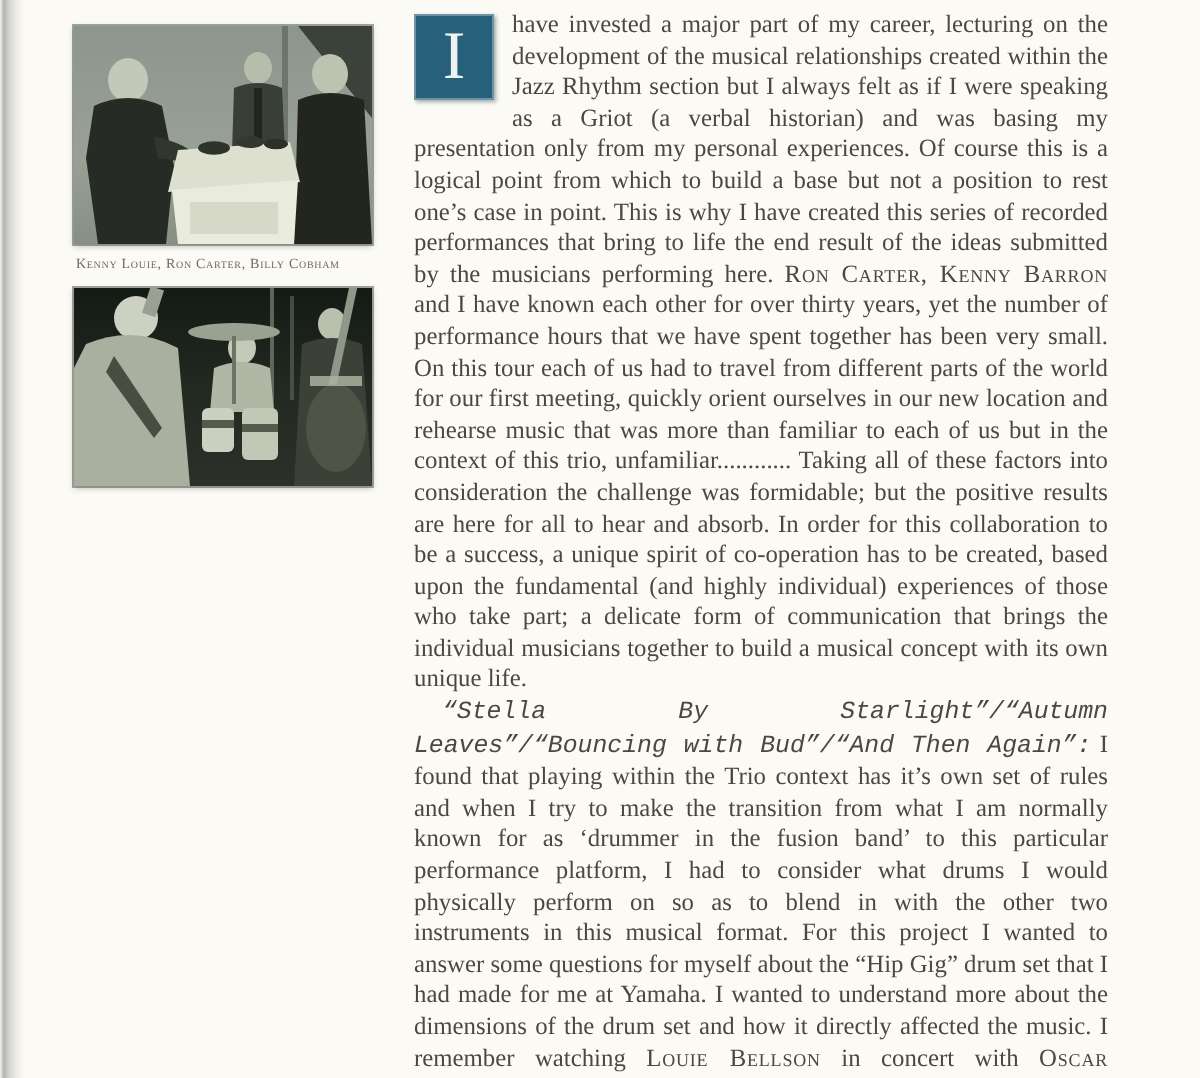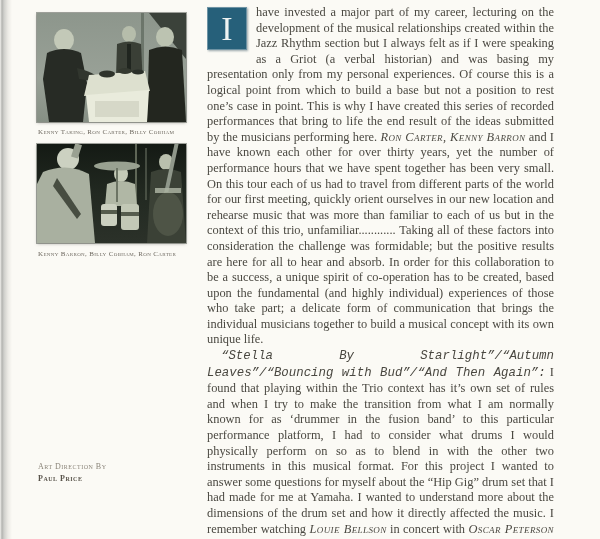--- a/index.html
+++ b/index.html
@@ -81,21 +81,21 @@
     margin: 2px 9px 2px 0;
     background: #26607a;
     box-shadow: 0 0 0 1px #6e93a4 inset, 1px 1px 2px rgba(40,70,85,.45);
     color: #eef3f2;
     font-size: 34px;
     line-height: 43px;
     text-align: center;
     text-indent: 0;
   }
 
-  .sc { font-variant: small-caps; letter-spacing: .4px; font-style: italic; }
+  .sc { font-variant: small-caps; letter-spacing: .4px; }
   .ital { font-style: italic; font-family: Liberation Mono, monospace; }
 </style>
 </head>
 <body>
 
 <div class="page">
 
   <div class="scan-edge"></div>
 
   <div class="photo photo-1">
@@ -123,21 +123,21 @@
       <path d="M112,37 Q128,30 145,37 L149,109 110,109 Z" fill="#23261f"></path>
 
       <polygon points="52,62 108,58 113,78 47,83" fill="#dde0cf"></polygon>
       <polygon points="49,82 112,77 110,109 52,109" fill="#e9ebdc"></polygon>
       <ellipse cx="70" cy="61" rx="8" ry="3.4" fill="#2e332b"></ellipse>
       <ellipse cx="88" cy="58" rx="7" ry="3" fill="#343930"></ellipse>
       <ellipse cx="101" cy="59" rx="6" ry="2.6" fill="#2b302a"></ellipse>
       <rect x="58" y="88" width="44" height="16" fill="#c9ccba" opacity=".6"></rect>
     </svg>
   </div>
-  <div class="caption caption-1">Kenny Taking, Ron Carter, Billy Cobham</div>
+  <div class="caption caption-1">Kenny Louie, Ron Carter, Billy Cobham</div>
 
   <div class="photo photo-2">
     <svg width="149" height="99" viewBox="0 0 149 99">
       <defs>
         <linearGradient id="stage2" x1="0" y1="0" x2="0" y2="1">
           <stop offset="0" stop-color="#141a14"></stop>
           <stop offset=".5" stop-color="#222921"></stop>
           <stop offset="1" stop-color="#2b3129"></stop>
         </linearGradient>
       </defs>
@@ -160,27 +160,22 @@
       <rect x="64" y="66" width="16" height="4" fill="#555c4d"></rect>
       <rect x="84" y="68" width="18" height="4" fill="#555c4d"></rect>
 
       <ellipse cx="129" cy="18" rx="7" ry="8" fill="#b9c0ad"></ellipse>
       <path d="M114,28 Q129,22 144,28 L149,99 110,99 Z" fill="#3b4136"></path>
       <rect x="132" y="-4" width="4" height="62" fill="#8f978a" transform="rotate(12 134 26)"></rect>
       <ellipse cx="131" cy="70" rx="15" ry="22" fill="#4e5446"></ellipse>
       <rect x="118" y="44" width="26" height="5" fill="#aab1a0" opacity=".85"></rect>
     </svg>
   </div>
-  <div class="caption caption-2">Kenny Barron, Billy Cobham, Ron Carter</div>
 
   <div class="credits">
-    <div class="credit">
-      <div class="credit-label">Art Direction By</div>
-      <div class="credit-name">Paul Price</div>
-    </div>
   </div>
 
   <main class="article">
     <p class="para-1"><span class="dropcap">I</span><span>have invested a major part of my career, lecturing on the development of the musical relationships created within the Jazz Rhythm section but I always felt as if I were speaking as a Griot (a verbal historian) and was basing my presentation only from my personal experiences. Of course this is a logical point from which to build a base but not a position to rest one’s case in point. This is why I have created this series of recorded performances that bring to life the end result of the ideas submitted by the musicians performing here. </span><span class="sc">Ron Carter, Kenny Barron</span><span> and I have known each other for over thirty years, yet the number of performance hours that we have spent together has been very small. On this tour each of us had to travel from different parts of the world for our first meeting, quickly orient ourselves in our new location and rehearse music that was more than familiar to each of us but in the context of this trio, unfamiliar............ Taking all of these factors into consideration the challenge was formidable; but the positive results are here for all to hear and absorb. In order for this collaboration to be a success, a unique spirit of co-operation has to be created, based upon the fundamental (and highly individual) experiences of those who take part; a delicate form of communication that brings the individual musicians together to build a musical concept with its own unique life.</span></p>
     <p class="para-2"><span class="ital">“Stella By Starlight”/“Autumn Leaves”/“Bouncing with Bud”/“And Then Again”:</span><span> I found that playing within the Trio context has it’s own set of rules and when I try to make the transition from what I am normally known for as ‘drummer in the fusion band’ to this particular performance platform, I had to consider what drums I would physically perform on so as to blend in with the other two instruments in this musical format. For this project I wanted to answer some questions for myself about the “Hip Gig” drum set that I had made for me at Yamaha. I wanted to understand more about the dimensions of the drum set and how it directly affected the music. I remember watching </span><span class="sc">Louie Bellson</span><span> in concert with </span><span class="sc">Oscar Peterson</span><span> in a trio format and thinking about what he chose as a performance platform (22″ bass drums and other larger dimension gear). I marveled at how he could control the level of dynamics while in support of “O.P.” and</span></p>
   </main>
 
 </div>
 
 </body></html>

